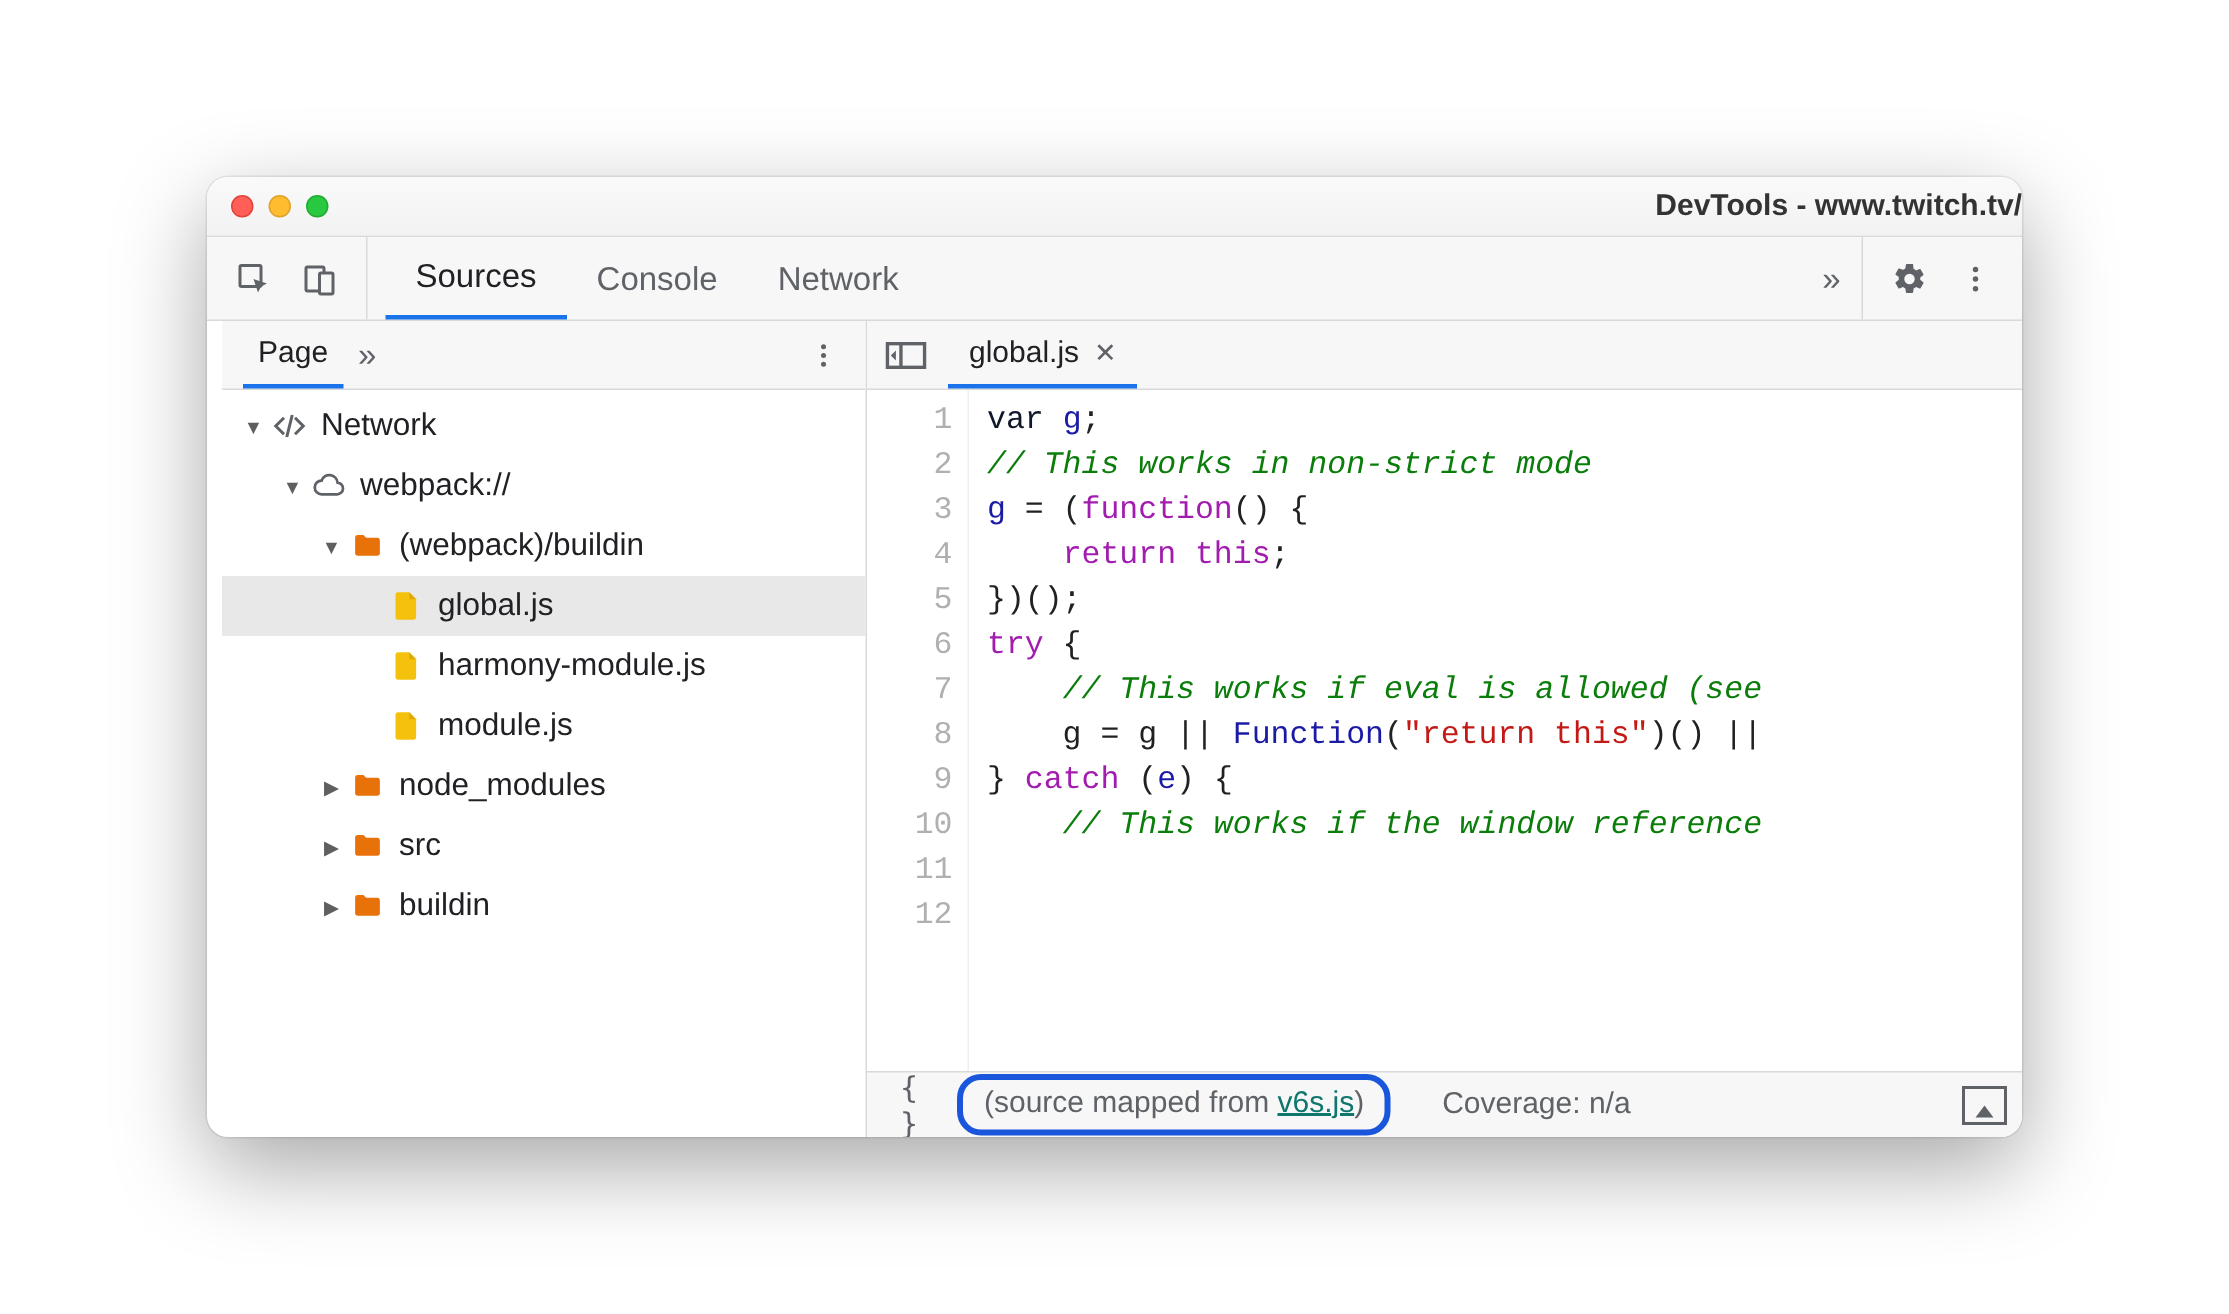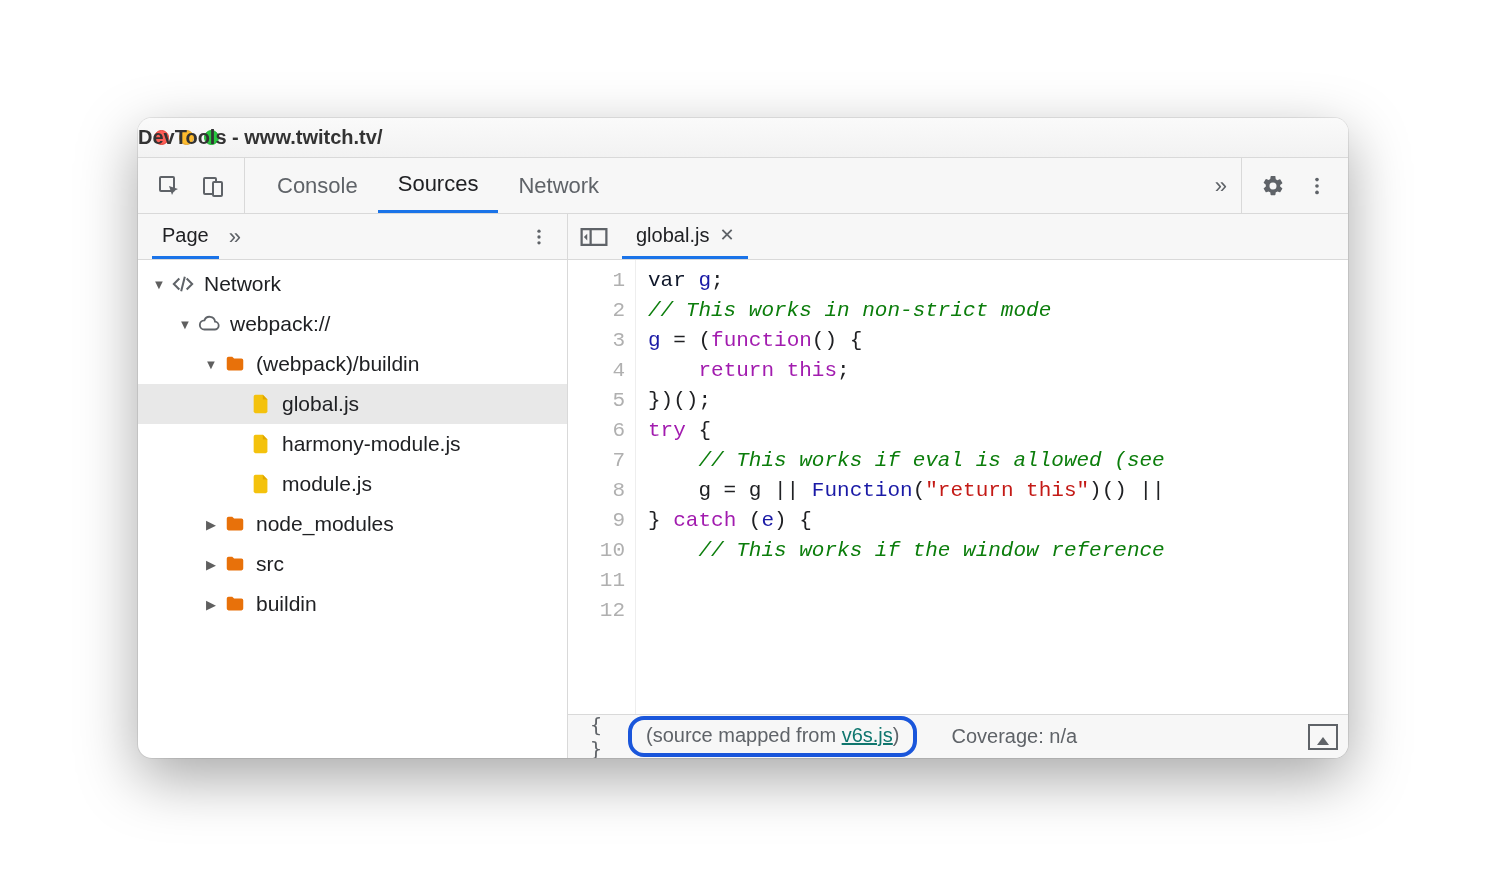--- a/index.html
+++ b/index.html
@@ -24,38 +24,38 @@
     background: linear-gradient(#fafafa, #f2f2f2);
     border-bottom: 1px solid #d9d9d9;
     display: flex; align-items: center;
     position: relative;
   }
   .traffic { display:flex; gap:10px; margin-left:16px; }
   .dot { width:15px; height:15px; border-radius:50%; }
   .dot.red   { background:#ff5f57; border:1px solid #e24238; }
   .dot.yel   { background:#febc2e; border:1px solid #e0a228; }
   .dot.grn   { background:#28c840; border:1px solid #1dad30; }
-  .title { position:absolute; left:0; right:0; text-align:left; font-weight:600; font-size:20px; color:#333; pointer-events:none;}
+  .title { position:absolute; left:0; right:0; text-align:right; font-weight:600; font-size:20px; color:#333; pointer-events:none;}
   
   .toolbar {
     height: 56px;
     border-bottom: 1px solid #d9d9d9;
     background:#f7f7f7;
     display:flex; align-items:stretch;
     font-size: 22px; color:#5f6368;
   }
   .tool-left { display:flex; align-items:center; gap:18px; padding:0 18px; border-right:1px solid #d9d9d9;}
   .tabs { display:flex; align-items:stretch; flex:1; padding-left:12px;}
   .tab { display:flex; align-items:center; padding:0 20px; cursor:pointer; color:#5f6368;}
   .tab.active { color:#1a73e8; border-bottom:3px solid #1a73e8; font-weight:400; color:#202124;}
   .tool-right { display:flex; align-items:center; gap:18px; padding:0 18px; border-left:1px solid #d9d9d9;}
   .icon-btn { width:26px; height:26px; display:flex; align-items:center; justify-content:center; color:#5f6368; cursor:pointer;}
   .chev { font-size:22px; color:#5f6368;}
   
-  .workspace { flex:1; display:flex; min-height:0;}
+  .workspace { flex:1; display:flex; min-height:0;padding-left:10px;}
   .left-pane { width:430px; display:flex; flex-direction:column; border-right:1px solid #d9d9d9;}
   .right-pane { flex:1; display:flex; flex-direction:column; min-width:0;}
   
   .ltabs {
     height:46px; border-bottom:1px solid #d9d9d9;
     background:#f7f7f7;
     display:flex; align-items:center; padding:0 8px 0 14px;
     font-size:20px; color:#5f6368;
   }
   .ltab { padding:0 10px; height:100%; display:flex; align-items:center;}
@@ -136,22 +136,22 @@
         </svg>
       </div>
       <div class="icon-btn">
         <svg viewBox="0 0 24 24" width="24" height="24" fill="none" stroke="currentColor" stroke-width="2">
           <rect x="3" y="4" width="12" height="16" rx="1"></rect>
           <rect x="12" y="8" width="9" height="14" rx="1" fill="#f7f7f7"></rect>
         </svg>
       </div>
     </div>
     <div class="tabs" id="main-tabs">
+        <div class="tab active">Sources</div>
         <div class="tab">Console</div>
-        <div class="tab active">Sources</div>
         <div class="tab">Network</div>
       </div>
     <div class="chev" style="align-self:center;padding:0 14px;">»</div>
     <div class="tool-right">
       <div class="icon-btn">
         <svg viewBox="0 0 24 24" width="24" height="24" fill="currentColor">
             <path d="M19.14 12.94a7.14 7.14 0 0 0 .05-.94 7.14 7.14 0 0 0-.05-.94l2.03-1.58a.5.5 0 0 0 .12-.64l-1.92-3.32a.5.5 0 0 0-.6-.22l-2.39.96a7.03 7.03 0 0 0-1.62-.94l-.36-2.54A.5.5 0 0 0 13.9 2h-3.8a.5.5 0 0 0-.5.42l-.36 2.54c-.58.24-1.12.56-1.62.94l-2.39-.96a.5.5 0 0 0-.6.22L2.71 8.48a.5.5 0 0 0 .12.64l2.03 1.58c-.03.31-.05.63-.05.94s.02.63.05.94L2.83 14.16a.5.5 0 0 0-.12.64l1.92 3.32c.13.22.39.31.6.22l2.39-.96c.5.38 1.04.7 1.62.94l.36 2.54c.04.24.25.42.5.42h3.8c.25 0 .46-.18.5-.42l.36-2.54c.58-.24 1.12-.56 1.62-.94l2.39.96c.21.09.47 0 .6-.22l1.92-3.32a.5.5 0 0 0-.12-.64l-2.03-1.58ZM12 15.5A3.5 3.5 0 1 1 12 8.5a3.5 3.5 0 0 1 0 7Z"></path>
           </svg>
       </div>
       <div class="icon-btn">

